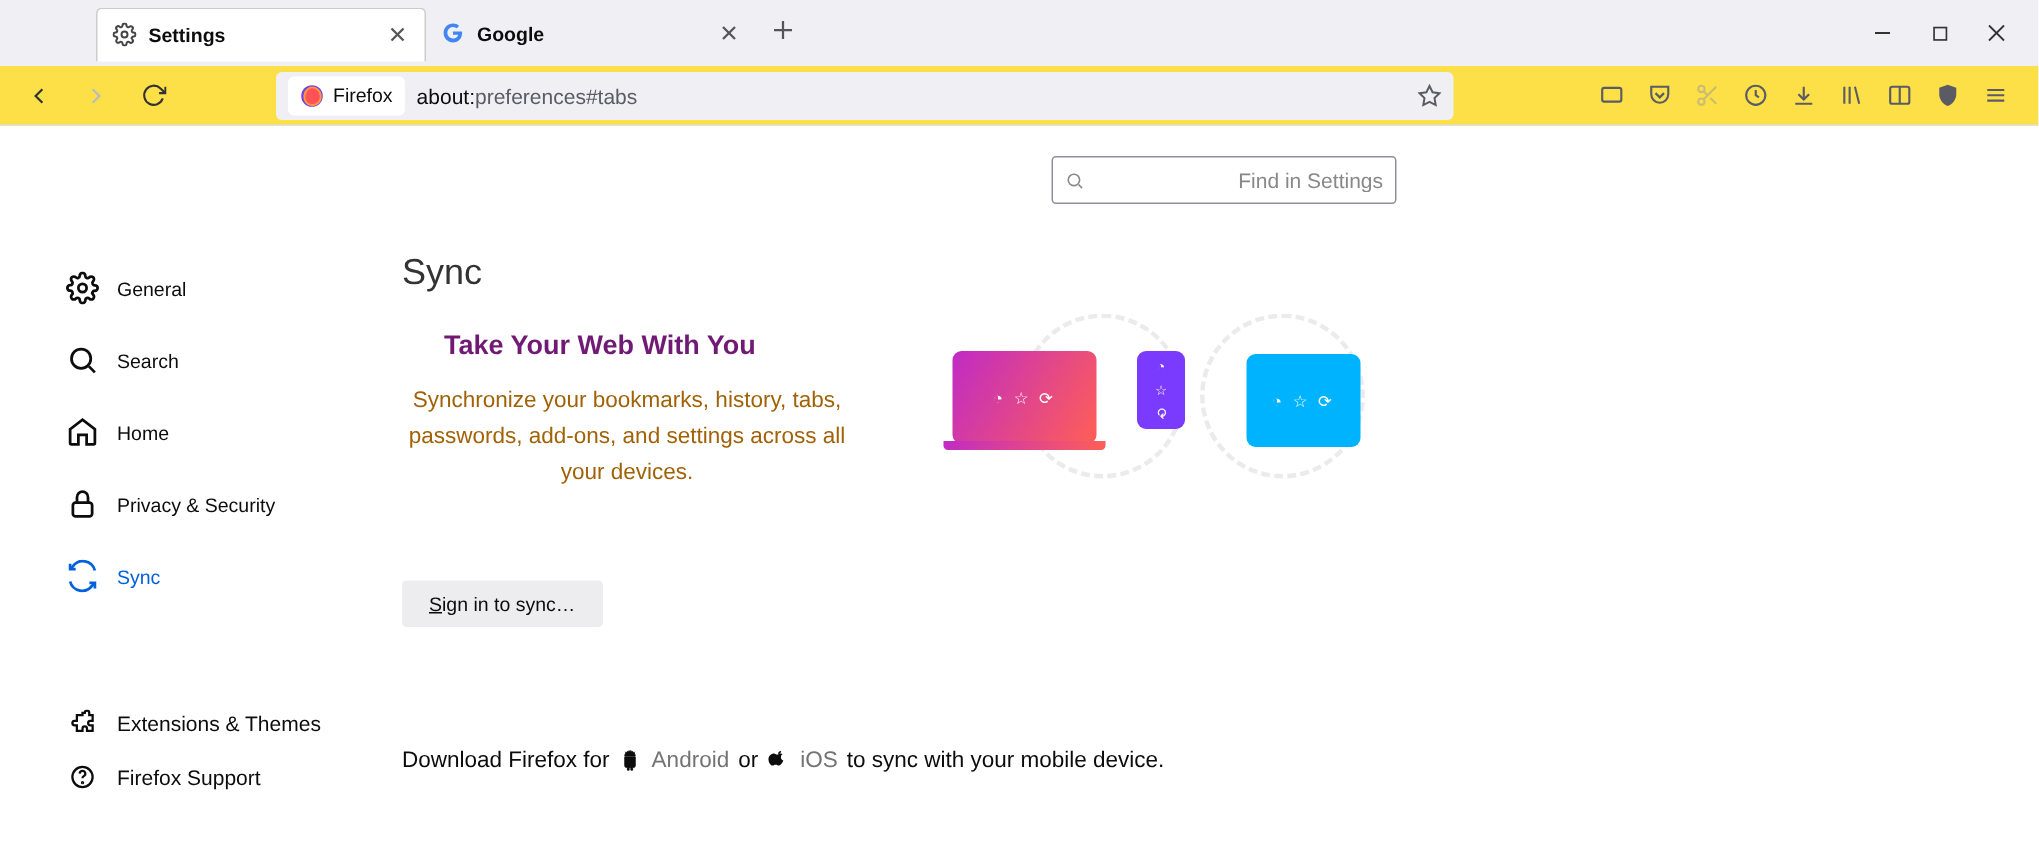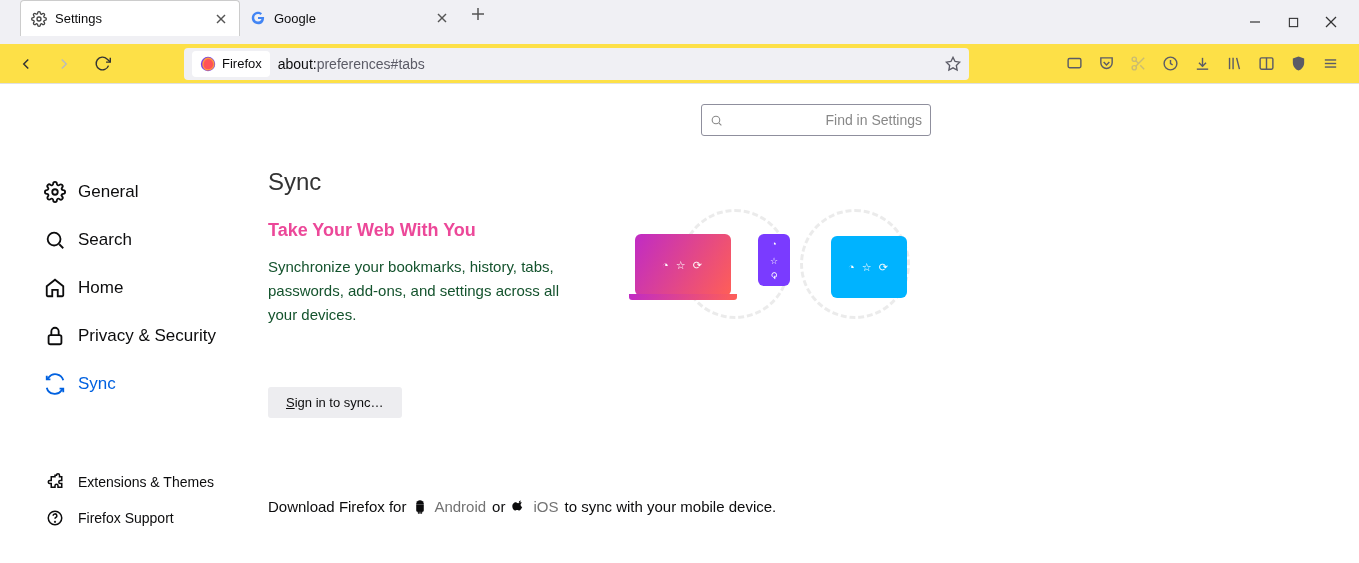--- a/index.html
+++ b/index.html
@@ -1,19 +1,19 @@
 <!DOCTYPE html>
 <html><head>
 <meta charset="utf-8">
 <style>
   * { box-sizing: border-box; margin: 0; padding: 0; font-family: "Segoe UI", Arial, sans-serif; }
   body { width: 1359px; height: 563px; background: #fff; overflow: hidden; font-size: 14px; color: #0c0c0d; }
 
   
-  .tabstrip { height: 44px; background: #f0f0f4; display: flex; align-items: flex-start; padding-left: 20px; position: relative; }
+  .tabstrip { height: 44px; background: #f0f0f4; display: flex; align-items: center; padding-left: 64px; position: relative; font-weight: bold; }
   .tab { height: 36px; display: flex; align-items: center; padding: 0 10px; border-radius: 4px 4px 0 0; font-size: 13px; width: 220px; position: relative; }
   .tab.active { background: #fff; border: 1px solid #ccc; border-bottom: none; margin-bottom: -1px; }
   .tab .favicon { width: 16px; height: 16px; margin-right: 8px; display:flex; align-items:center; justify-content:center; }
   .tab .title { flex: 1; white-space: nowrap; overflow: hidden; text-overflow: ellipsis; }
   .tab .close { width: 16px; height: 16px; display: flex; align-items: center; justify-content: center; color: #666; }
   .newtab { width: 28px; height: 28px; display: flex; align-items: center; justify-content: center; color: #666; margin-left: 4px; margin-bottom:4px;}
   .winctrls { position: absolute; right: 6px; top: 0; height: 44px; display: flex; align-items: center; gap: 22px; padding-right:14px;}
   .winctrls span { width:16px; height:16px; display:flex; align-items:center; justify-content:center; color:#333;}
 
   
@@ -28,31 +28,31 @@
   .tbicons { display:flex; align-items:center; gap:14px; padding-right:10px;}
   .tbicons span { width:18px; height:18px; display:flex; align-items:center; justify-content:center; color:#5b5b66;}
 
   
   .content { position:absolute; top:84px; left:0; right:0; bottom:0; background:#fff; }
   .searchbox { position:absolute; left:701px; top:20px; width:230px; height:32px; border:1px solid #8f8f9d; border-radius:3px; display:flex; align-items:center; padding:0 8px; gap:6px; color:#999;}
   .searchbox input { border:none; outline:none; flex:1; font-size:14px; background:transparent;text-align:right;}
   .searchbox input::placeholder { color:#888; }
 
   .sidebar { position:absolute; left:44px; top:84px; width:200px; }
-  .sideitem { display:flex; align-items:center; height:48px; gap:12px; font-size:17px; color:#0c0c0d; cursor:pointer;}
+  .sideitem { display:flex; align-items:center; height:48px; gap:12px; font-size:13px; color:#0c0c0d; cursor:pointer;}
   .sideitem .ico { width:22px; height:22px; display:flex; align-items:center; justify-content:center;}
   .sideitem.selected { color:#0061e0; }
   .sideitem.selected svg { stroke:#0061e0; fill:none;}
   .sidebottom { position:absolute; left:44px; top:380px; width:200px;}
   .sidebottom .sideitem { height:36px; font-size:14px;}
 
   .main { position:absolute; left:268px; top:84px; right:40px; }
   .h1 { font-size:24px; font-weight:400; color:#333; margin-bottom:24px;}
-  .h2 { font-size:18px; font-weight:600; margin-bottom:14px; color:#ec4899;}
-  .desc { font-size:15px; color:#14532d; line-height:1.6; max-width:300px;}
+  .h2 { font-size:18px; font-weight:600; margin-bottom:14px; color:#701a75;margin-left:28px;}
+  .desc { font-size:15px; color:#a16207; line-height:1.6; max-width:300px;text-align:center;}
   .btn { display:inline-block; margin-top:60px; background:#ededf0; border:none; padding:8px 18px; font-size:13px; border-radius:3px; cursor:pointer; color:#0c0c0d;}
   .btn .u { text-decoration:underline; }
   .dlrow { margin-top:80px; font-size:15px; color:#0c0c0d; display:flex; align-items:center; gap:6px;}
   .dlrow a { color:#737373; text-decoration:none; }
   .osico { width:16px; height:16px; display:inline-flex; align-items:center; justify-content:center;}
 
   .illus { position:absolute; left:620px; top:125px; width:320px; height:120px; }
   .dev { position:absolute; border-radius:6px; display:flex; align-items:center; justify-content:center;}
   .dev1 { left:15px; top:25px; width:96px; height:62px; background:linear-gradient(120deg,#c02bc5,#ff5f56); }
   .dev1::after { content:""; position:absolute; bottom:-4px; left:-6px; right:-6px; height:6px; background:linear-gradient(120deg,#c02bc5,#ff5f56); border-radius:0 0 3px 3px;}

